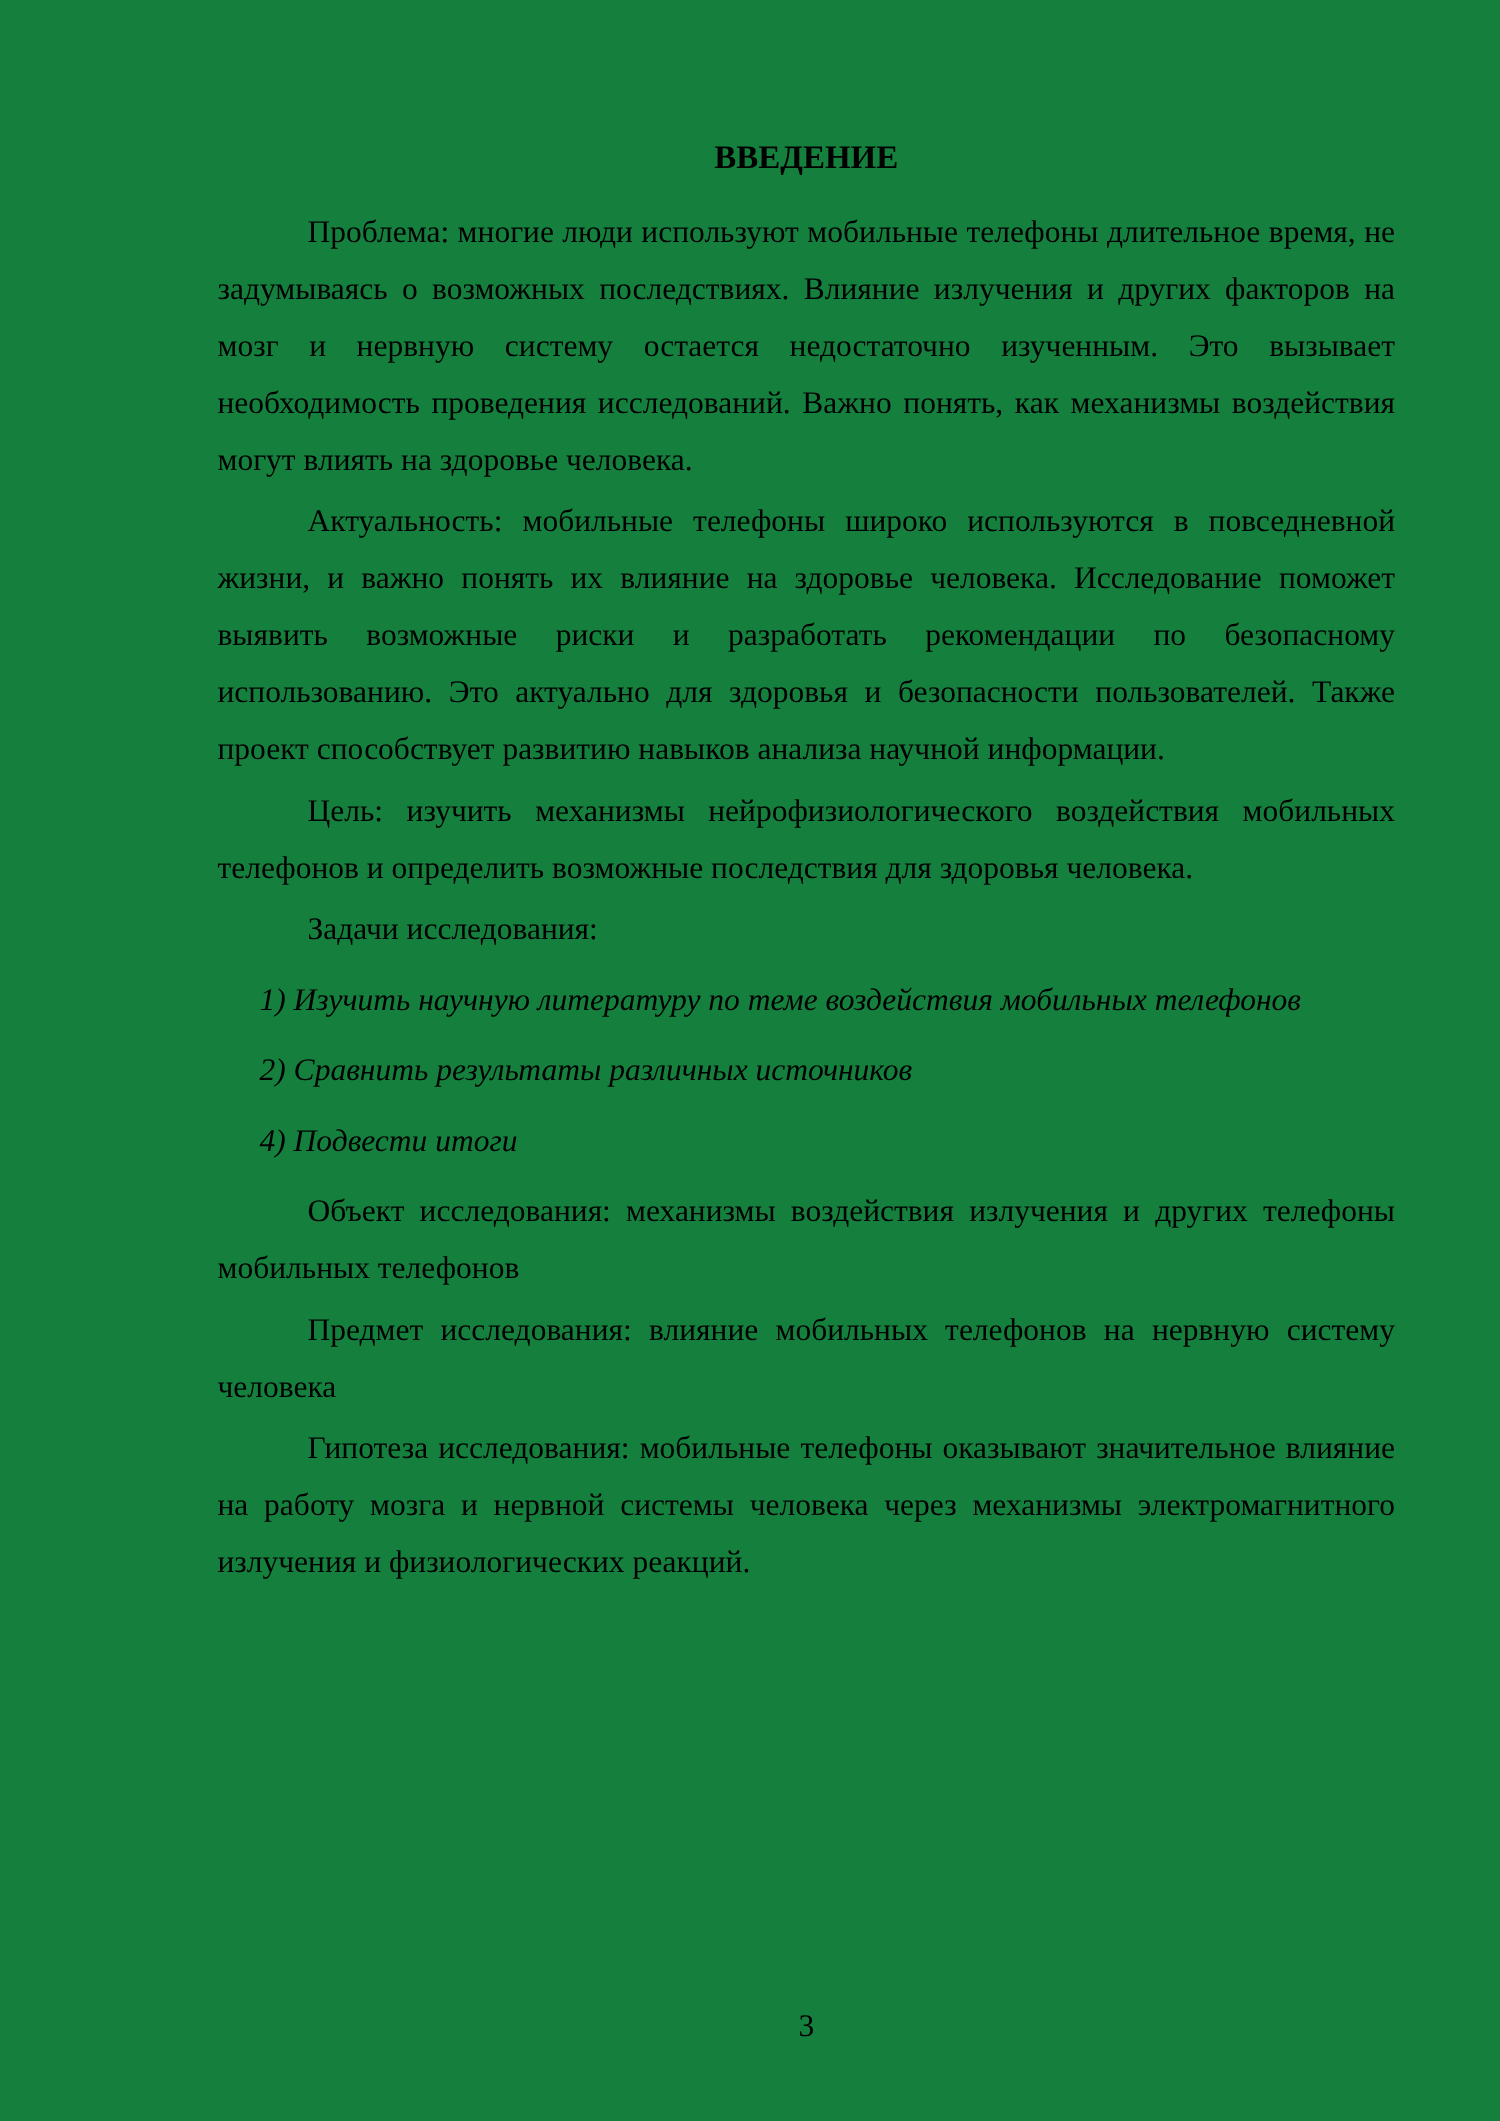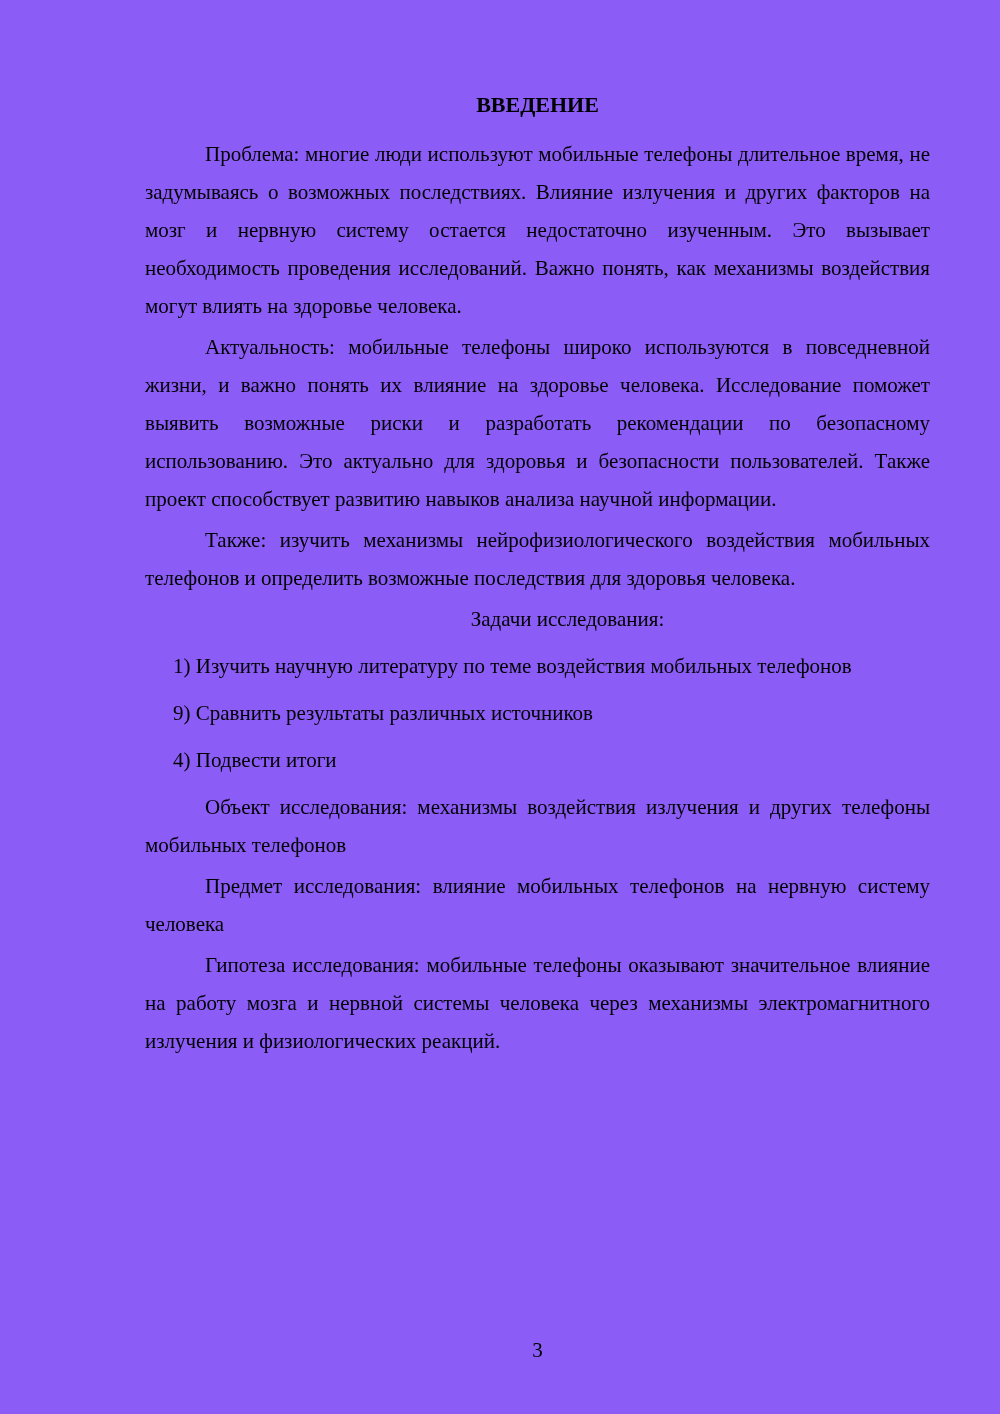--- a/index.html
+++ b/index.html
@@ -5,21 +5,21 @@
   html, body {
     margin: 0;
     padding: 0;
     background: #ffffff;
   }
   .page {
     position: relative;
     width: 1000px;
     height: 1414px;
     margin: 0 auto;
-    background: #8b5cf6;
+    background: #15803d;
     box-sizing: border-box;
     padding: 86px 70px 0 145px;
     font-family: "Liberation Serif", "DejaVu Serif", serif;
     font-size: 21px;
     line-height: 38px;
     color: #000000;
     overflow: hidden;
   }
   .doc-title {
     margin: 0 0 11px 0;
@@ -28,27 +28,28 @@
     font-size: 22px;
     line-height: 38px;
   }
   p.para {
     margin: 0 0 3px 0;
     text-align: justify;
     text-indent: 60px;
   }
   p.tasks-heading {
     margin: 0 0 3px 0;
-    text-align: center;
+    text-align: left;
     text-indent: 60px;
   }
   p.task {
     margin: 9px 0;
     text-align: justify;
     text-indent: 28px;
+    font-style: italic;
   }
   .page-footer {
     position: absolute;
     left: 145px;
     right: 70px;
     bottom: 52px;
     text-align: center;
     font-size: 21px;
     line-height: 24px;
   }
@@ -57,28 +58,28 @@
 <body>
 
 <div class="page">
 
   <h1 class="doc-title">ВВЕДЕНИЕ</h1>
 
   <p class="para">Проблема: многие люди используют мобильные телефоны длительное время, не задумываясь о возможных последствиях. Влияние излучения и других факторов на мозг и нервную систему остается недостаточно изученным. Это вызывает необходимость проведения исследований. Важно понять, как механизмы воздействия могут влиять на здоровье человека.</p>
 
   <p class="para">Актуальность: мобильные телефоны широко используются в повседневной жизни, и важно понять их влияние на здоровье человека. Исследование поможет выявить возможные риски и разработать рекомендации по безопасному использованию. Это актуально для здоровья и безопасности пользователей. Также проект способствует развитию навыков анализа научной информации.</p>
 
-  <p class="para">Также: изучить механизмы нейрофизиологического воздействия мобильных телефонов и определить возможные последствия для здоровья человека.</p>
+  <p class="para">Цель: изучить механизмы нейрофизиологического воздействия мобильных телефонов и определить возможные последствия для здоровья человека.</p>
 
   <p class="tasks-heading">Задачи исследования:</p>
 
   <p class="task">1) Изучить научную литературу по теме воздействия мобильных телефонов</p>
 
 
-  <p class="task">9) Сравнить результаты различных источников</p>
+  <p class="task">2) Сравнить результаты различных источников</p>
 
 
   <p class="task">4) Подвести итоги</p>
 
   <p class="para">Объект исследования: механизмы воздействия излучения и других телефоны мобильных телефонов</p>
 
   <p class="para">Предмет исследования: влияние мобильных телефонов на нервную систему человека</p>
 
   <p class="para">Гипотеза исследования: мобильные телефоны оказывают значительное влияние на работу мозга и нервной системы человека через механизмы электромагнитного излучения и физиологических реакций.</p>
 

